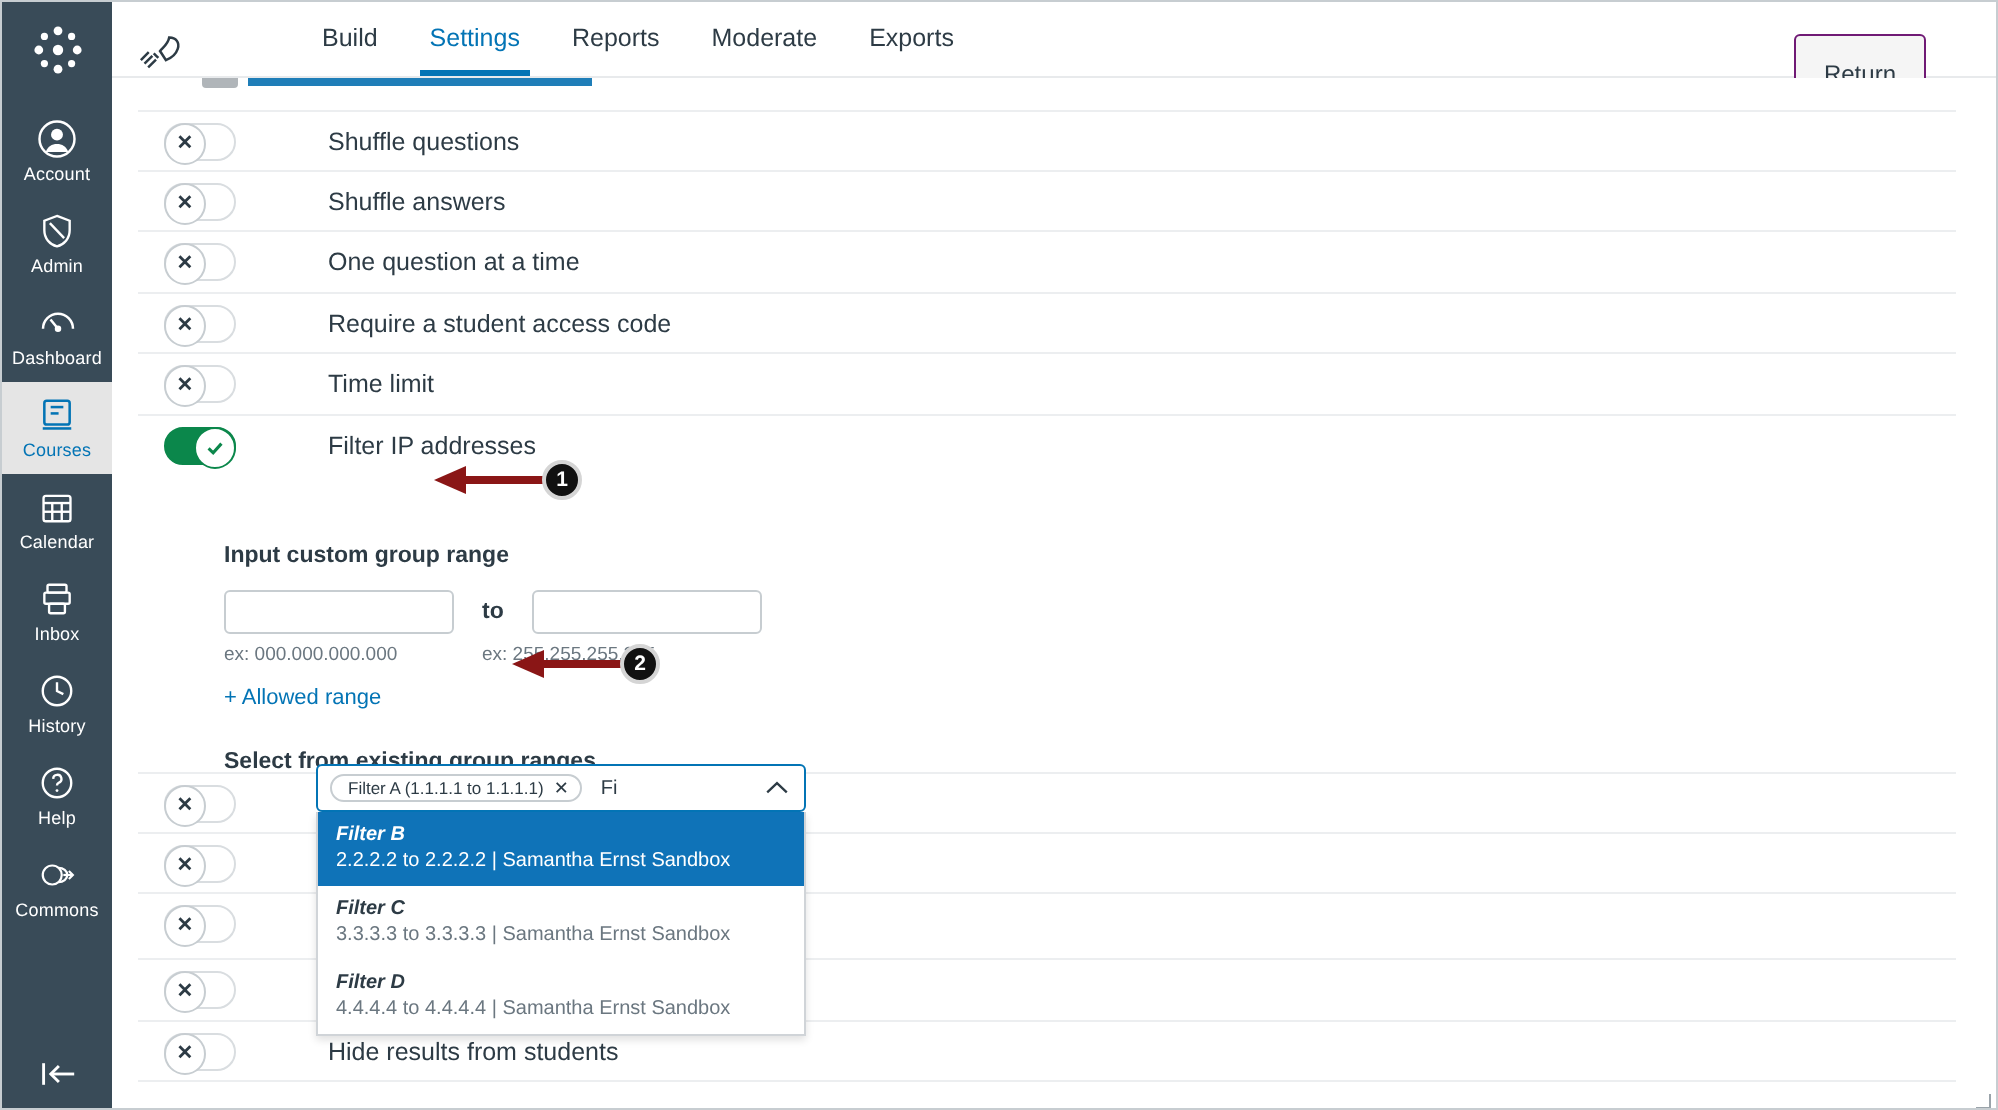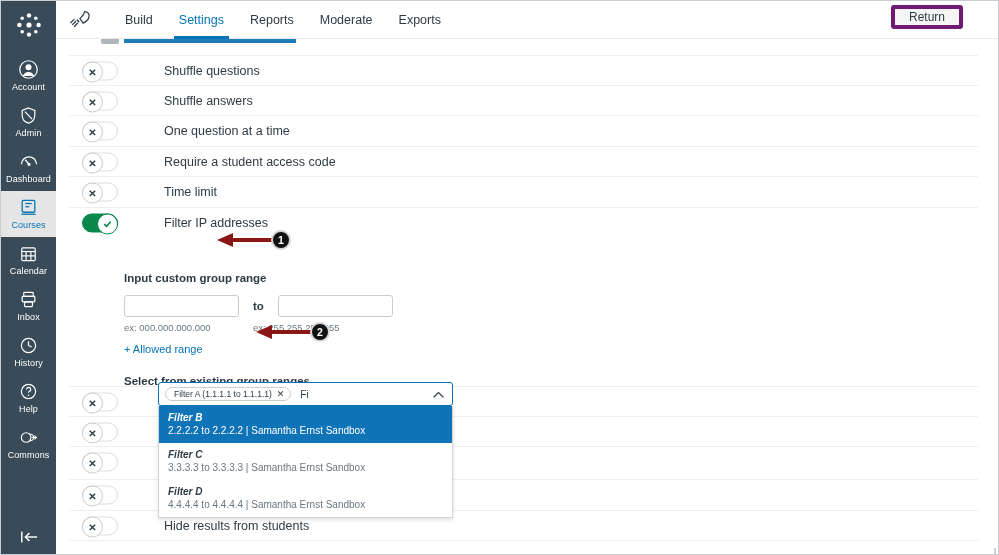--- a/index.html
+++ b/index.html
@@ -45,38 +45,38 @@
   .gn-collapse {
     position: absolute; bottom: 10px; left: 0; width: 55px;
     display: flex; align-items: center; justify-content: center;
     color: #fff; cursor: pointer;
   }
 
   
   #topbar {
     position: absolute; left: 55px; top: 0; right: 0; height: 38px;
     background: #fff; border-bottom: 1px solid #e8eaec;
-    display: flex; align-items: center;
+    display: flex; align-items: flex-end; gap: 36px;
   }
   .rocket { margin-left: 13px; margin-right: 20px; display:flex; align-items:center; }
   .tabs { display: flex; align-items: flex-end; height: 38px; }
   .tab {
     font-size: 12.5px; color: #2D3B45; padding: 0 13px;
     height: 38px; display: flex; align-items: center; cursor: pointer;
     position: relative; white-space: nowrap;
   }
   .tab.active { color: #0374B5; }
   .tab.active::after {
     content:""; position:absolute; left:8px; right:8px; bottom:0;
     height:3px; background:#0374B5;
   }
   #return-btn {
-    position: absolute; right: 35px; top: 4px;
-    background: #f5f5f5; border: 4px solid #701a75; border-radius: 3px;
-    font-size: 12px; color: #2D3B45; padding: 1px 14px; cursor: pointer;
+    position: absolute; right: 35px; top: 16px;
+    background: #f5f5f5; border: 1px solid #701a75; border-radius: 3px;
+    font-size: 12px; color: #2D3B45; padding: 12px 14px; cursor: pointer;
     font-family: "Liberation Sans", sans-serif;
   }
 
   
   #content {
     position: absolute; left: 55px; top: 38px; right: 0; bottom: 0;
     background: #fff; overflow: hidden;
   }
   .partial-tab {
     position: absolute; left: 45px; top: -4px; width: 18px; height: 9px;
@@ -105,21 +105,21 @@
     position: absolute; top: -1px; left: -1px;
     width: 21px; height: 21px; border-radius: 50%;
     background: #fff; border: 1px solid #c7cdd1;
     display:flex; align-items:center; justify-content:center;
     color: #2D3B45; font-size: 10px; font-weight: bold;
   }
   .toggle.on { background: #0b874b; border-color: #0b874b; }
   .toggle.on .knob { left: auto; right: -1px; border-color: #0b874b; color:#0b874b; }
 
   
-  #ip-panel { position: absolute; left: 68px; top: 229px; width: 620px; }
+  #ip-panel { position: absolute; left: 56px; top: 229px; width: 620px; }
   .field-label {
     font-size: 11.5px; font-weight: bold; color: #2D3B45;
     display: inline-block;
   }
   .ip-inputs { display: flex; align-items: center; margin-top: 9px; }
   .ip-input {
     width: 115px; height: 22px;
     border: 1px solid #c7cdd1; border-radius: 3px; background: #fff;
     font-size: 11px; padding: 0 6px; color: #2D3B45;
     font-family: "Liberation Sans", sans-serif;
@@ -128,21 +128,21 @@
   .ip-hints { display: flex; margin-top: 5px; }
   .hint { font-size: 9.5px; color: #6b7780; }
   .hint.first { width: 129px; }
   .allowed-range {
     display:inline-block; margin-top: 10px;
     font-size: 11px; color: #0374B5; cursor: pointer;
   }
   .select-label-wrap { margin-top: 14px; }
 
   
-  #combo-wrap { position: absolute; left: 102px; top: 343px; width: 295px; }
+  #combo-wrap { position: absolute; left: 102px; top: 343px; width: 245px; }
   .combo {
     position: relative;
     height: 24px; border: 1px solid #0374B5; border-radius: 3px;
     background: #fff; display: flex; align-items: center; padding: 0 6px;
   }
   .token {
     display: inline-flex; align-items: center; gap: 5px;
     border: 1px solid #c7cdd1; border-radius: 11px;
     padding: 1px 6px 1px 8px; font-size: 8.5px; color: #2D3B45;
     background: #fff; white-space: nowrap;

